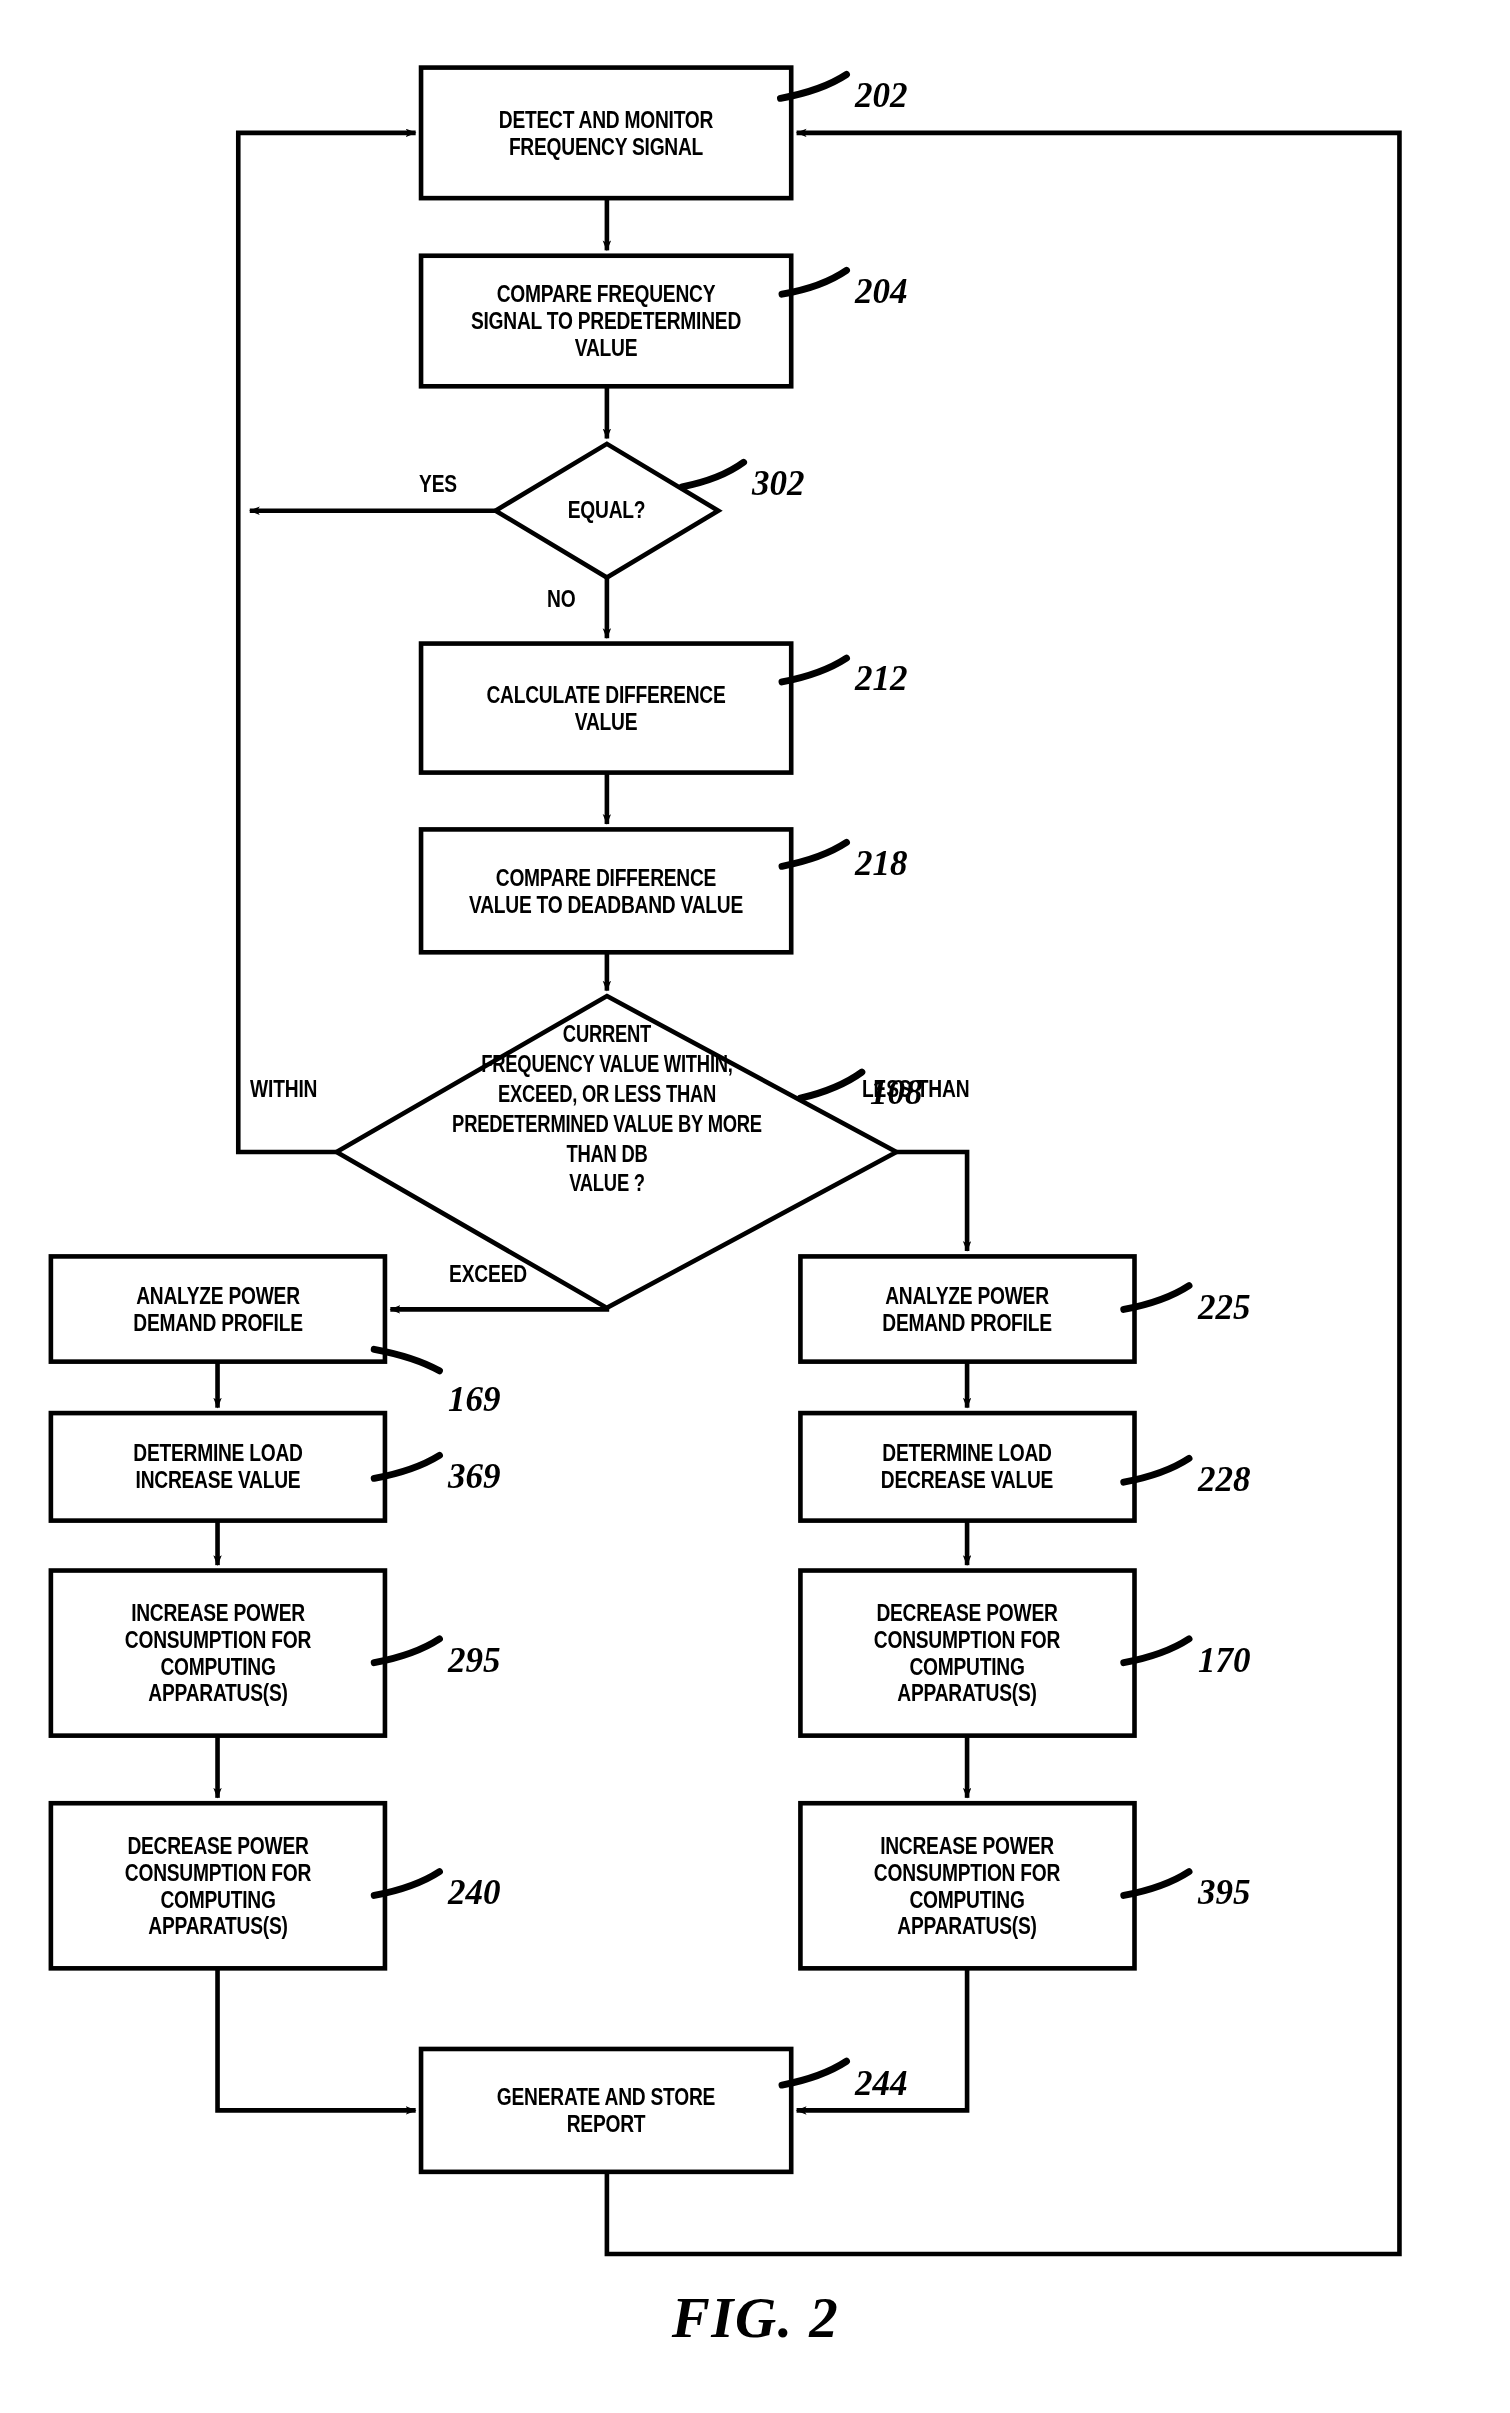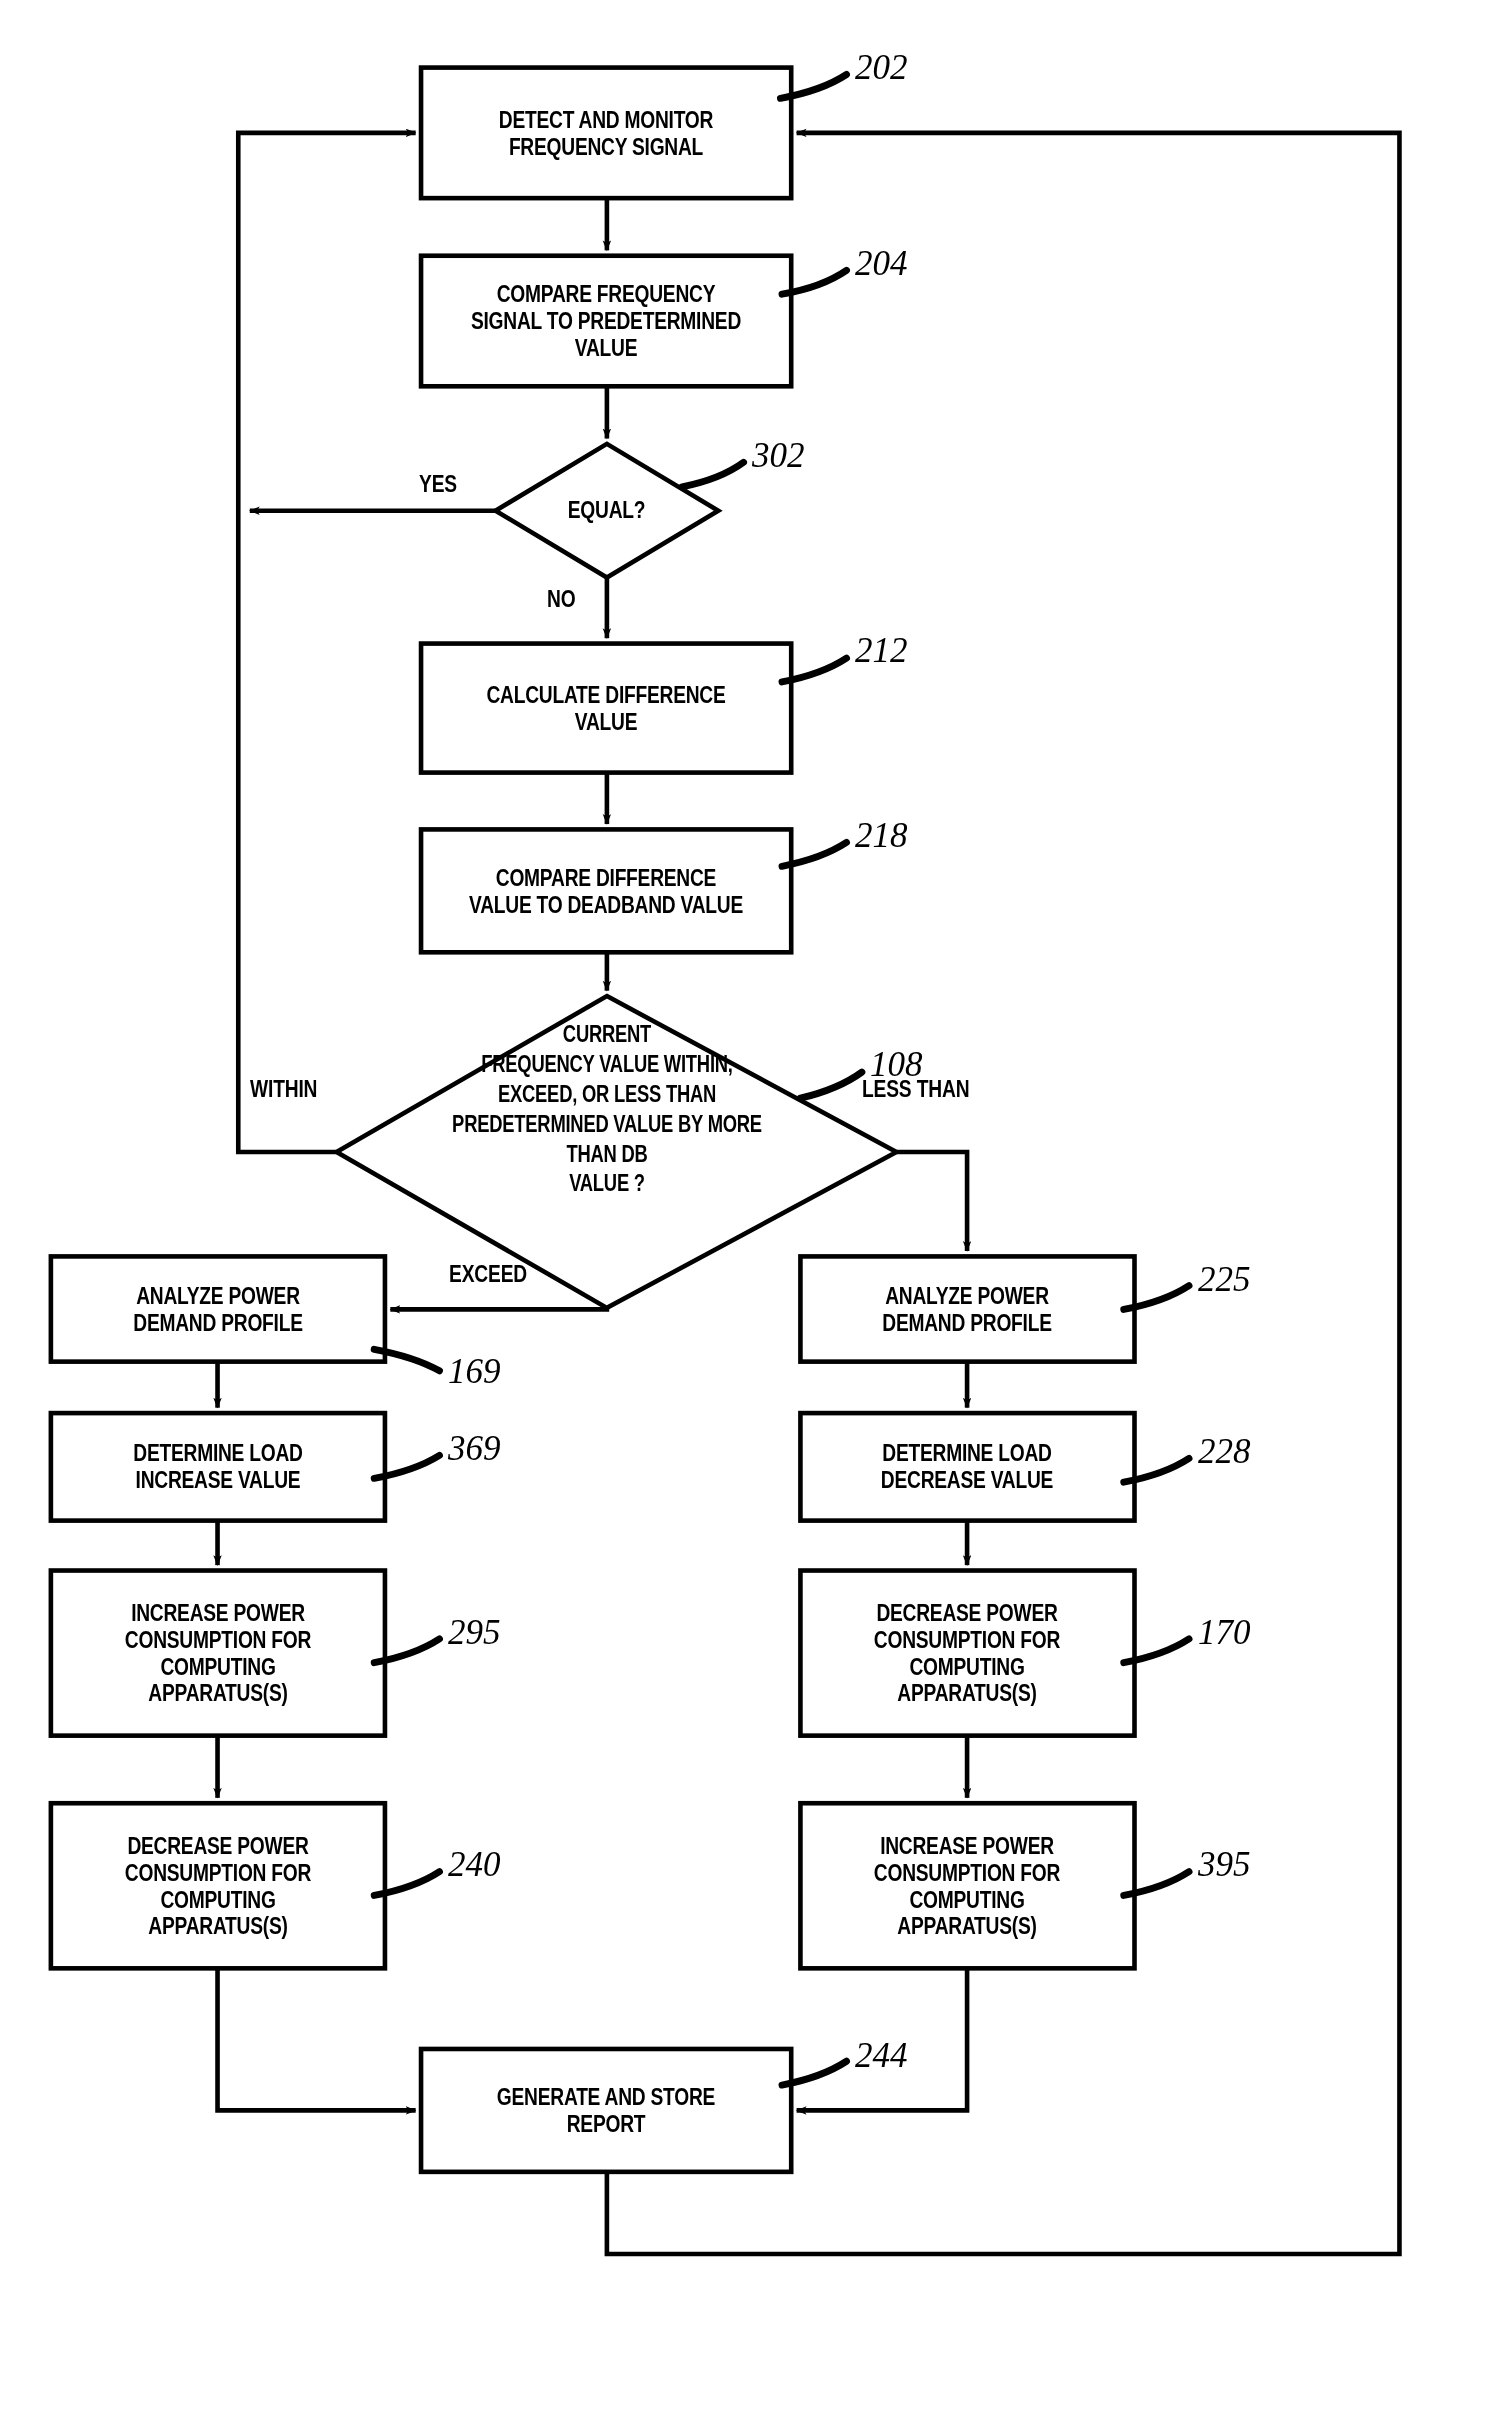--- a/index.html
+++ b/index.html
@@ -55,25 +55,26 @@
     color: #000000;
     transform: scaleX(0.80);
     transform-origin: left center;
     white-space: nowrap;
     letter-spacing: -0.2px;
   }
   .ref-num {
     position: absolute;
     font-family: "Liberation Serif", serif;
     font-style: italic;
-    font-weight: normal;
+    font-weight: bold;
     font-size: 35px;
     color: #000000;
     letter-spacing: 0px;
     white-space: nowrap;
+    margin-top: 28px;
   }
   #fig-caption {
     position: absolute;
     left: 0;
     top: 2285px;
     width: 1511px;
     text-align: center;
     font-family: "Liberation Serif", serif;
     font-style: italic;
     font-weight: bold;
@@ -232,15 +233,16 @@
   <div class="ref-num" style="left:448px; top:1352px;">169</div>
   <div class="ref-num" style="left:448px; top:1429px;">369</div>
   <div class="ref-num" style="left:448px; top:1613px;">295</div>
   <div class="ref-num" style="left:448px; top:1845px;">240</div>
   <div class="ref-num" style="left:1198px; top:1260px;">225</div>
   <div class="ref-num" style="left:1198px; top:1432px;">228</div>
   <div class="ref-num" style="left:1198px; top:1613px;">170</div>
   <div class="ref-num" style="left:1198px; top:1845px;">395</div>
   <div class="ref-num" style="left:855px; top:2036px;">244</div>
 
+  <div id="fig-caption">FIG.  2</div>
 
 </div>
 
 
 </body></html>

